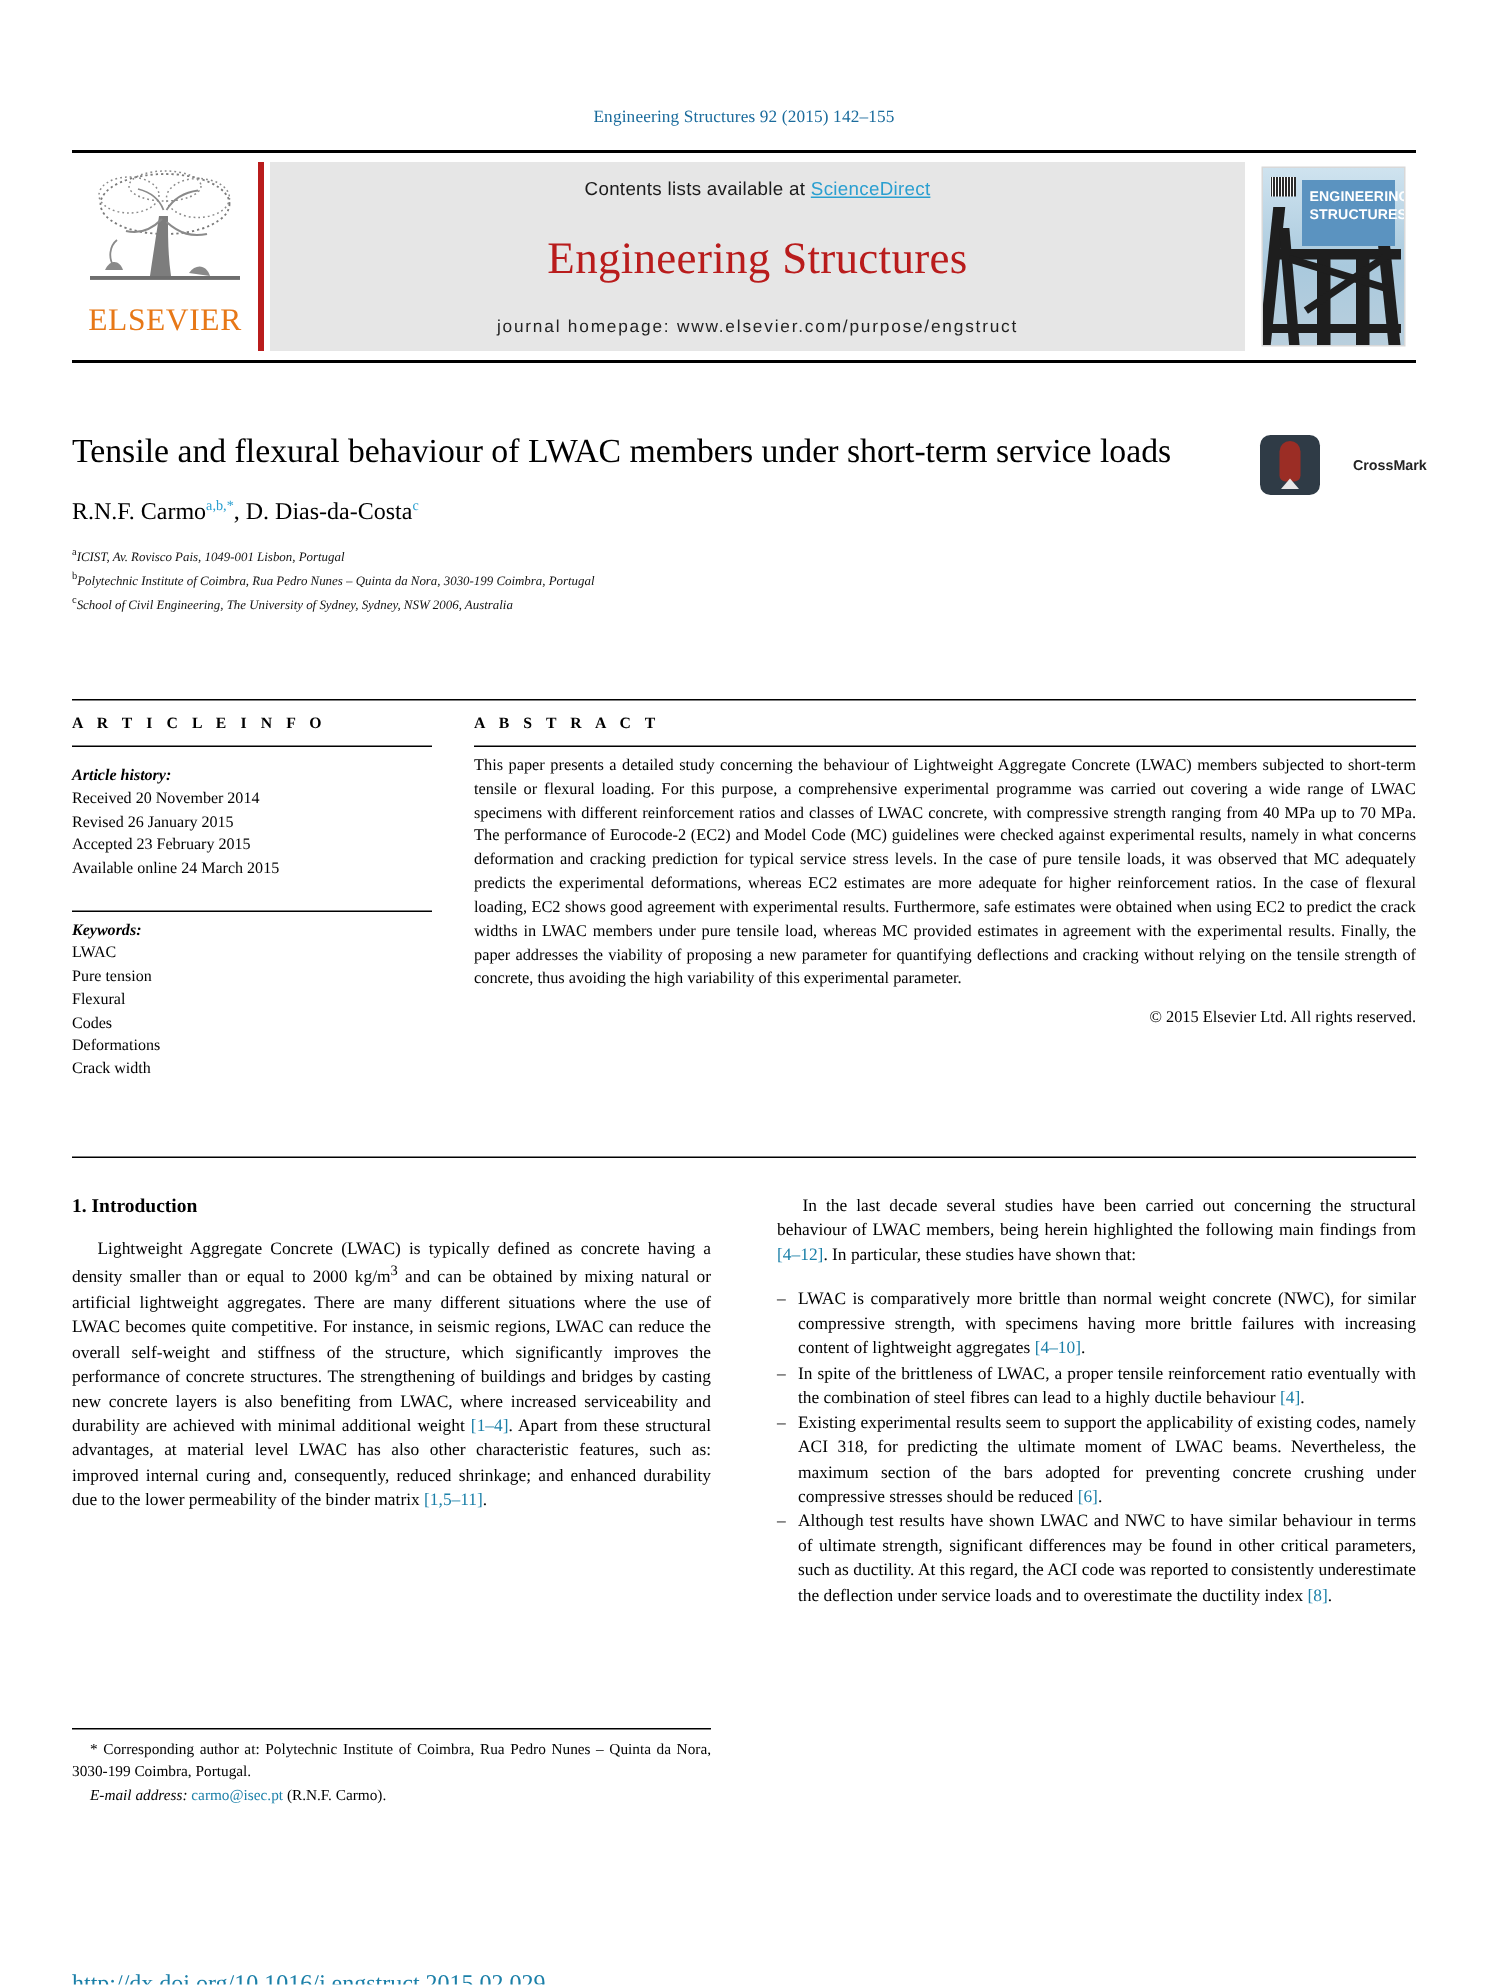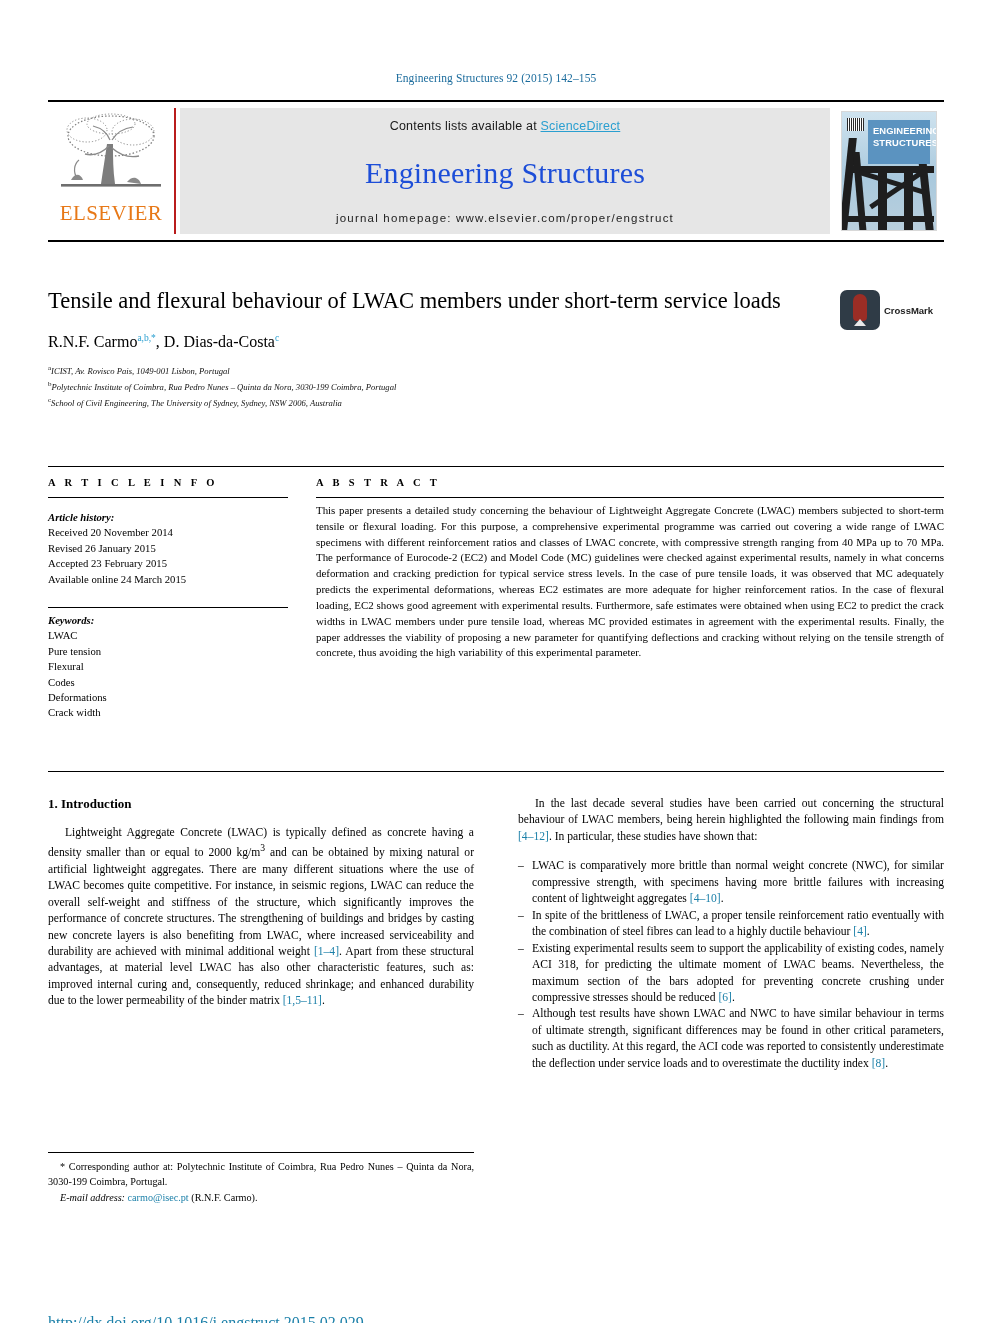--- a/index.html
+++ b/index.html
@@ -49,21 +49,21 @@
     box-sizing: border-box;
     height: 142px;
   }
   .elsevier-logo {
     width: 128px;
     flex: 0 0 128px;
     display: flex;
     flex-direction: column;
     align-items: center;
     justify-content: flex-start;
-    border-right: 2px solid #b91c1c;
+    border-right: 4px solid #b91c1c;
     padding-top: 2px;
     box-sizing: border-box;
   }
   .elsevier-tree {
     width: 108px;
     height: 92px;
   }
   .elsevier-word {
     font-family: "Liberation Serif", serif;
     color: #e77817;
@@ -88,21 +88,21 @@
     font-size: 12.5px;
     color: #1a1a1a;
     letter-spacing: 0.2px;
   }
   .contents-line .sd {
     color: #2a9fd0;
   }
   .journal-title {
     font-family: "Liberation Serif", serif;
     font-size: 30px;
-    color: #1d4ed8;
+    color: #b91c1c;
     letter-spacing: 0.2px;
     text-align: right;
   }
   .homepage-line {
     font-family: "Liberation Sans", sans-serif;
     font-size: 11.5px;
     color: #222;
     letter-spacing: 1.2px;
   }
   .cover-thumb {
@@ -187,21 +187,21 @@
   }
 
   .crossmark {
     position: absolute;
     right: 0;
     top: 2px;
     width: 104px;
     height: 44px;
     display: flex;
     align-items: center;
-    gap: 4px;
+    gap: 22px;
   }
   .crossmark-badge {
     width: 40px; height: 40px;
     border-radius: 7px;
     background: #2f3b46;
     position: relative;
     overflow: hidden;
     flex: 0 0 40px;
   }
   .crossmark-badge::before {
@@ -395,21 +395,21 @@
         </g>
       </svg>
       <div class="elsevier-word">ELSEVIER</div>
     </div>
 
     <div class="masthead-center">
       <div class="contents-line">
         <span>Contents lists available at </span><a class="sd" href="#">ScienceDirect</a>
       </div>
       <div class="journal-title">Engineering Structures</div>
-      <div class="homepage-line">journal homepage: www.elsevier.com/proper/engstruct</div>
+      <div class="homepage-line">journal homepage: www.elsevier.com/purpose/engstruct</div>
     </div>
 
     <div class="cover-thumb">
       <div class="cover-img">
         <div class="cover-barcode"></div>
         <div class="girder" style="left:2px;  top:26px; width:8px;  height:92px; transform:skewX(-6deg);"></div>
         <div class="girder" style="left:14px; top:40px; width:7px;  height:78px; transform:skewX(5deg);"></div>
         <div class="girder" style="left:36px; top:54px; width:9px;  height:64px;"></div>
         <div class="girder" style="left:62px; top:54px; width:9px;  height:64px;"></div>
         <div class="girder" style="left:80px; top:48px; width:8px;  height:70px; transform:skewX(6deg);"></div>
@@ -465,20 +465,21 @@
         <div>Codes</div>
         <div>Deformations</div>
         <div>Crack width</div>
       </div>
     </div>
 
     <div class="col-abs">
       <div class="sect-head">A B S T R A C T</div>
       <div class="rule"></div>
       <div class="abs-body">This paper presents a detailed study concerning the behaviour of Lightweight Aggregate Concrete (LWAC) members subjected to short-term tensile or flexural loading. For this purpose, a comprehensive experimental programme was carried out covering a wide range of LWAC specimens with different reinforcement ratios and classes of LWAC concrete, with compressive strength ranging from 40 MPa up to 70 MPa. The performance of Eurocode-2 (EC2) and Model Code (MC) guidelines were checked against experimental results, namely in what concerns deformation and cracking prediction for typical service stress levels. In the case of pure tensile loads, it was observed that MC adequately predicts the experimental deformations, whereas EC2 estimates are more adequate for higher reinforcement ratios. In the case of flexural loading, EC2 shows good agreement with experimental results. Furthermore, safe estimates were obtained when using EC2 to predict the crack widths in LWAC members under pure tensile load, whereas MC provided estimates in agreement with the experimental results. Finally, the paper addresses the viability of proposing a new parameter for quantifying deflections and cracking without relying on the tensile strength of concrete, thus avoiding the high variability of this experimental parameter.</div>
+      <div class="abs-copy">© 2015 Elsevier Ltd. All rights reserved.</div>
     </div>
   </div>
 
   <div class="body-cols">
 
     <div class="bcol">
       <h2 class="sec-title">1. Introduction</h2>
       <p class="para"><span>Lightweight Aggregate Concrete (LWAC) is typically defined as concrete having a density smaller than or equal to 2000 kg/m</span><sup>3</sup><span> and can be obtained by mixing natural or artificial lightweight aggregates. There are many different situations where the use of LWAC becomes quite competitive. For instance, in seismic regions, LWAC can reduce the overall self-weight and stiffness of the structure, which significantly improves the performance of concrete structures. The strengthening of buildings and bridges by casting new concrete layers is also benefiting from LWAC, where increased serviceability and durability are achieved with minimal additional weight </span><span class="ref">[1–4]</span><span>. Apart from these structural advantages, at material level LWAC has also other characteristic features, such as: improved internal curing and, consequently, reduced shrinkage; and enhanced durability due to the lower permeability of the binder matrix </span><span class="ref">[1,5–11]</span><span>.</span></p>
     </div>
 

